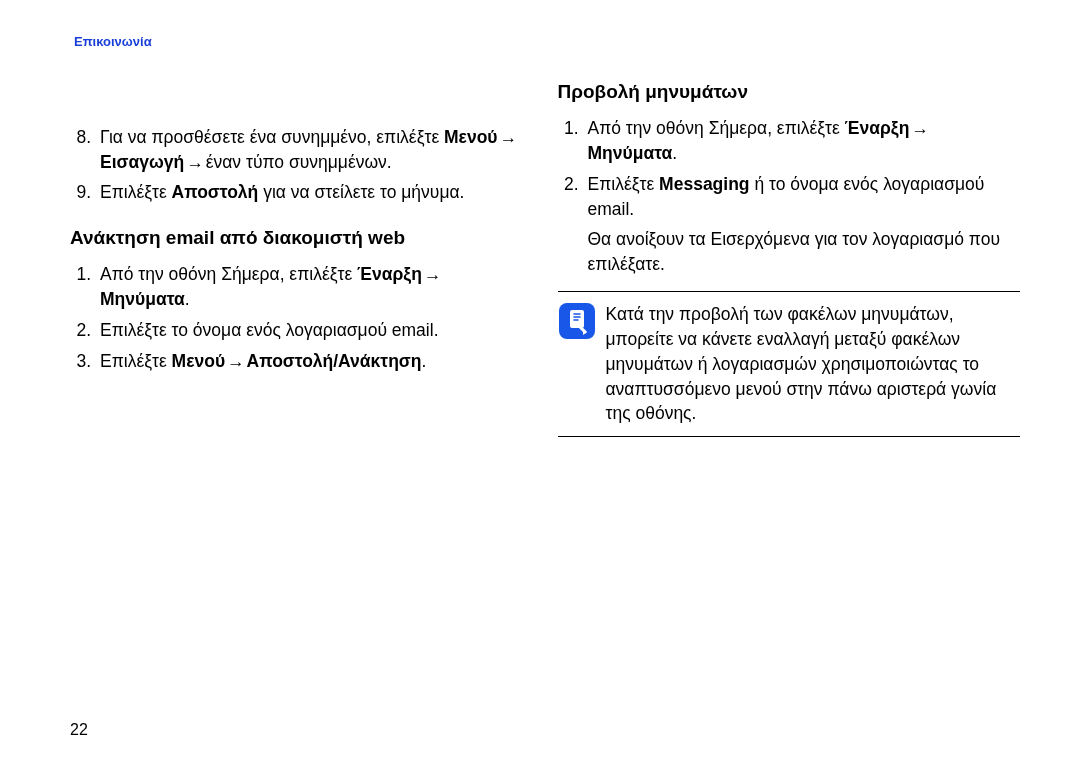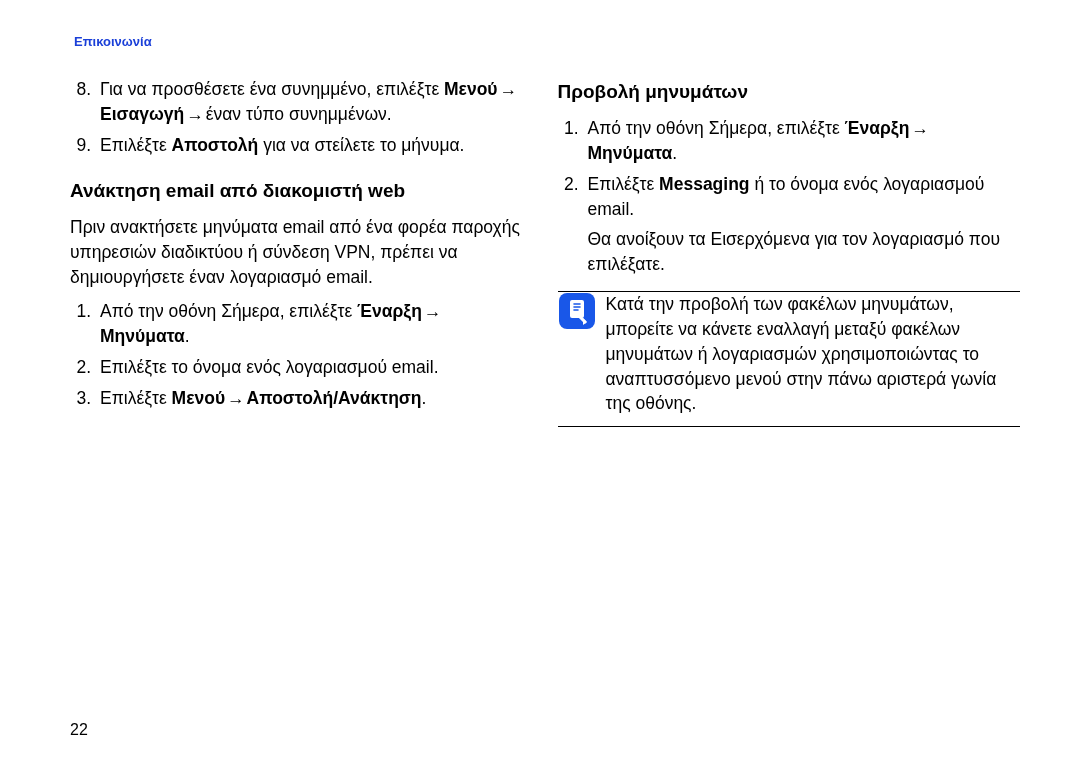--- a/index.html
+++ b/index.html
@@ -61,21 +61,21 @@
   }
   .blackarrow {
     display: inline-block;
   }
   .note {
     display: flex;
     align-items: flex-start;
     border-top: 1px solid #000;
     border-bottom: 1px solid #000;
     margin-top: 14px;
-    padding: 0 4px 10px 0;
+    padding: 10px 4px 10px 0;
   }
   .note-icon {
     flex: 0 0 38px;
     margin-right: 10px;
   }
   .note-icon svg { display:block; }
   .note-body {
     flex: 1;
     font-size: 17.5px;
     line-height: 1.42;
@@ -102,21 +102,20 @@
         <li>
           <span>Για να προσθέσετε ένα συνημμένο, επιλέξτε </span><b>Μενού</b><span class="arrow"> → </span><b>Εισαγωγή</b><span class="arrow"> → </span><span>έναν τύπο συνημμένων.</span>
         </li>
         <li>
           <span>Επιλέξτε </span><b>Αποστολή</b><span> για να στείλετε το μήνυμα.</span>
         </li>
       </ol>
 
       <h3 class="sect">Ανάκτηση email από διακομιστή web</h3>
 
-      <p>Πριν ανακτήσετε μηνύματα email από ένα φορέα παροχής υπηρεσιών διαδικτύου ή σύνδεση VPN, πρέπει να δημιουργήσετε έναν λογαριασμό email.</p>
 
 
       <ol start="1">
         <li>
           <span>Από την οθόνη Σήμερα, επιλέξτε </span><b>Έναρξη</b><span class="arrow"> → </span><b>Μηνύματα</b><span>.</span>
         </li>
         <li>
           <span>Επιλέξτε το όνομα ενός λογαριασμού email.</span>
         </li>
         <li>

